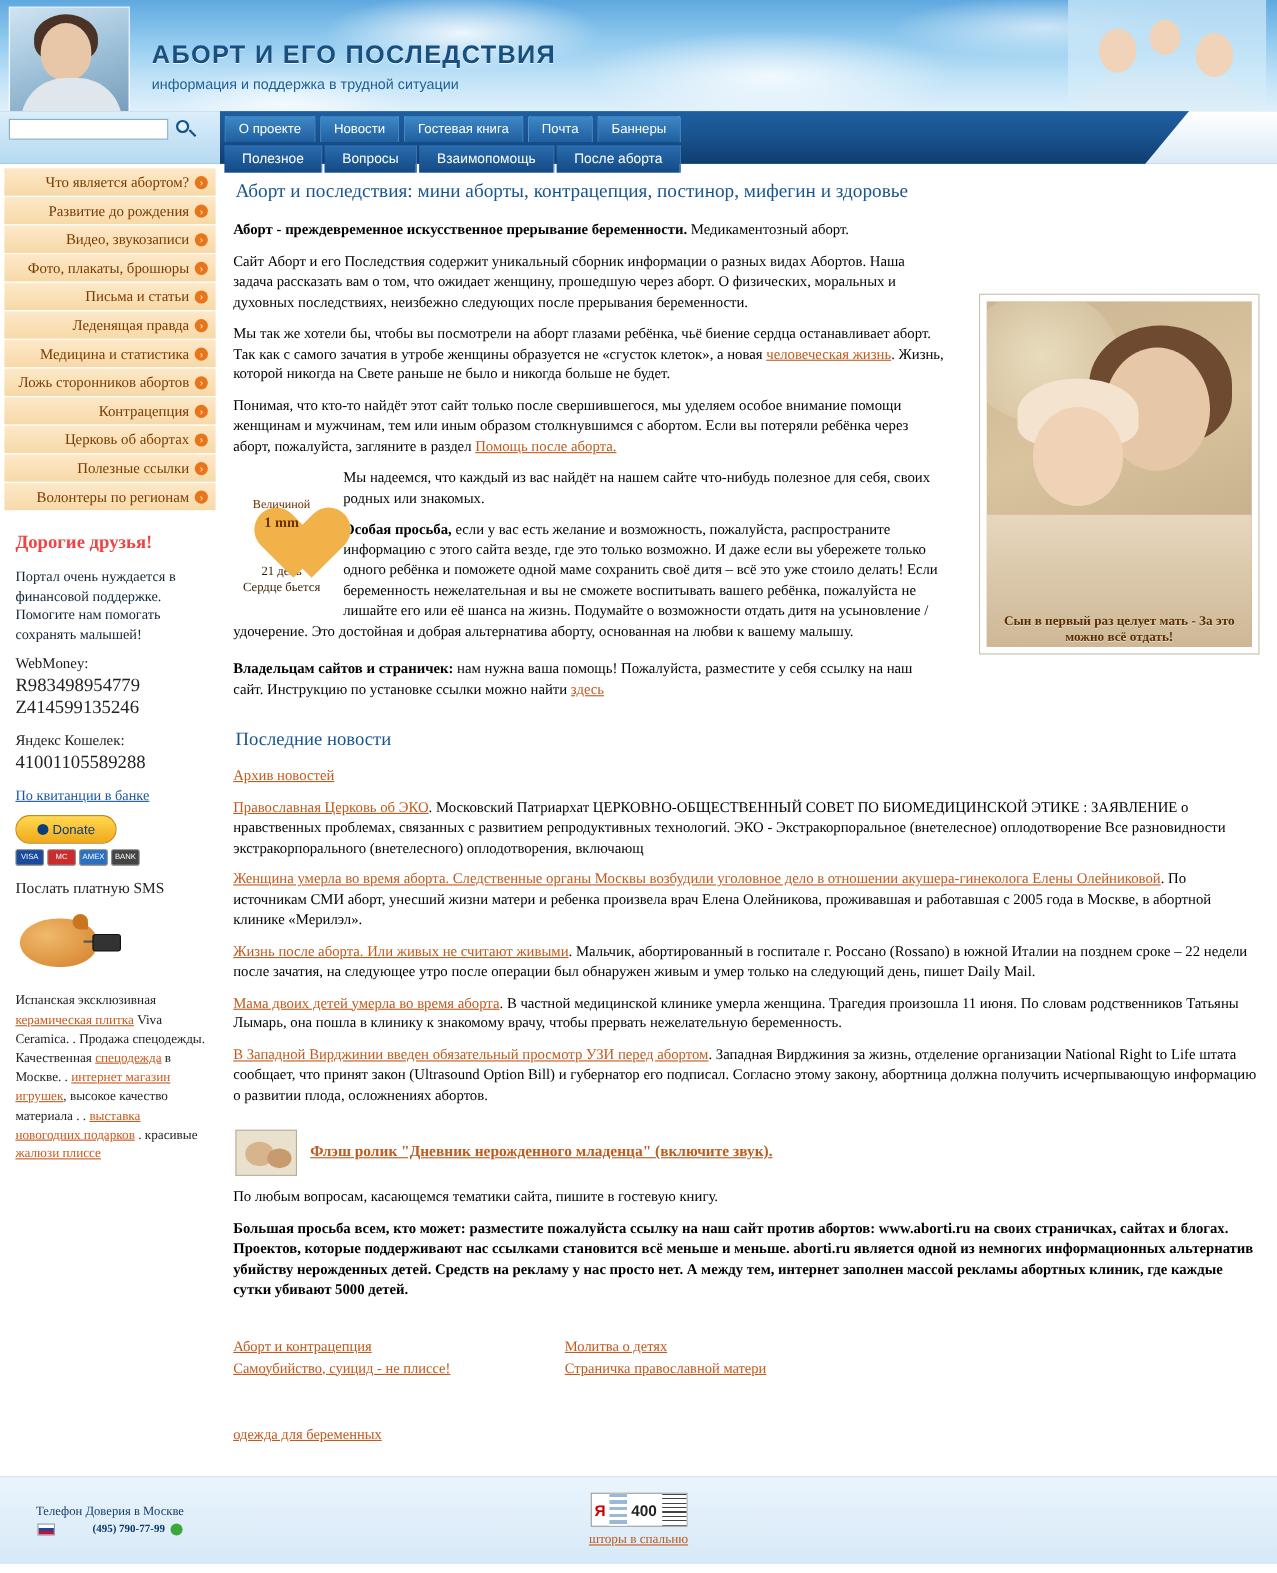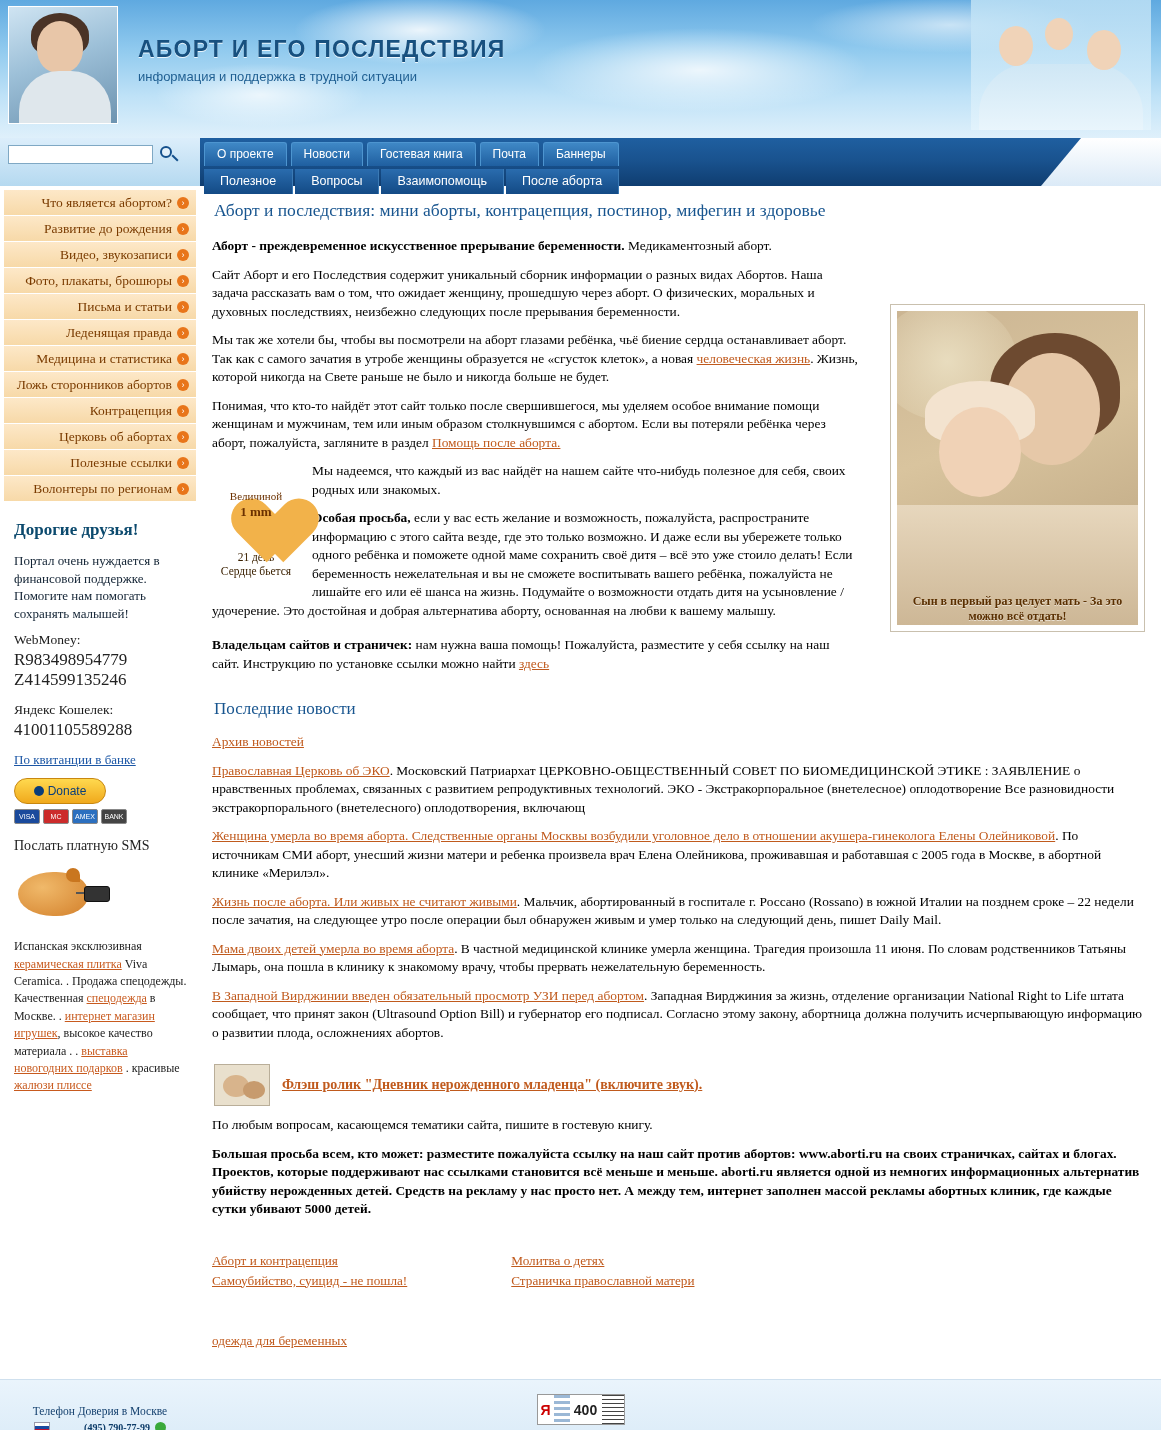--- a/index.html
+++ b/index.html
@@ -8,21 +8,21 @@
     width: 1161px;
     background: #ffffff;
     font-family: "Liberation Serif", serif;
     font-size: 13px;
     color: #000;
   }
 
   
   .header {
     position: relative;
-    height: 138px;
+    height: 101px;
     background: linear-gradient(180deg,#5fa9e0 0%,#8fc9ee 35%,#bfe2f7 70%,#dff0fb 100%);
     overflow: hidden;
   }
   .header .clouds {
     position: absolute; inset: 0;
     background:
       radial-gradient(ellipse 180px 50px at 420px 30px, rgba(255,255,255,.85), rgba(255,255,255,0) 70%),
       radial-gradient(ellipse 240px 60px at 700px 70px, rgba(255,255,255,.8), rgba(255,255,255,0) 70%),
       radial-gradient(ellipse 150px 45px at 260px 95px, rgba(255,255,255,.7), rgba(255,255,255,0) 70%),
       radial-gradient(ellipse 200px 40px at 950px 25px, rgba(255,255,255,.6), rgba(255,255,255,0) 70%);
@@ -142,21 +142,21 @@
   }
   .menu li .arrow-icon {
     position: absolute; right: 7px; top: 50%; margin-top: -6px;
     width: 12px; height: 12px; border-radius: 50%;
     background: #e8751a; color:#fff; font-size: 9px; line-height: 12px;
     text-align:center; font-family:"Liberation Sans",sans-serif;
   }
 
   .donate-block { padding: 14px 10px 0 14px; }
   .donate-block h3 {
-    margin: 0 0 12px 0; font-size: 17px; color: #0c4a6e;
+    margin: 0 0 12px 0; font-size: 17px; color: #ef4444;
     font-family: "Liberation Serif", serif;
   }
   .donate-block p { margin: 0 0 10px 0; font-size: 13px; color:#123; line-height:1.35; }
   .donate-block .lbl { font-size: 13.5px; color: #1a1a1a; margin-bottom:2px; }
   .donate-block .acct { font-size: 17px; color:#222; }
   .donate-block a.blue { color:#1b56a5; text-decoration: underline; font-size:13px; }
   .paypal-btn {
     width: 92px; height: 26px; margin-top: 10px;
     background: linear-gradient(180deg,#ffd94f,#f0a91c);
     border: 1px solid #c8870f; border-radius: 13px;
@@ -536,21 +536,21 @@
       <a class="flash-link" href="#">Флэш ролик "Дневник нерожденного младенца"  (включите звук).</a>
     </div>
 
     <p class="plain-note">По любым вопросам, касающемся тематики сайта, пишите в гостевую книгу.</p>
 
     <p class="big-request">Большая просьба всем, кто может: разместите пожалуйста ссылку на наш сайт против абортов: www.aborti.ru на своих страничках, сайтах и блогах. Проектов, которые поддерживают нас ссылками становится всё меньше и меньше. aborti.ru является одной из немногих информационных альтернатив убийству нерожденных детей. Средств на рекламу у нас просто нет. А между тем, интернет заполнен массой рекламы абортных клиник, где каждые сутки убивают 5000 детей.</p>
 
     <div class="link-cols">
       <div>
         <a href="#">Аборт и контрацепция</a>
-        <a href="#">Самоубийство, суицид - не пошла!</a>
+        <a href="#">Самоубийство, суицид - не плиссе!</a>
       </div>
       <div>
         <a href="#">Молитва о детях</a>
         <a href="#">Страничка православной матери</a>
       </div>
     </div>
 
     <div class="bottom-link">
       <a href="#">одежда для беременных</a>
     </div>

